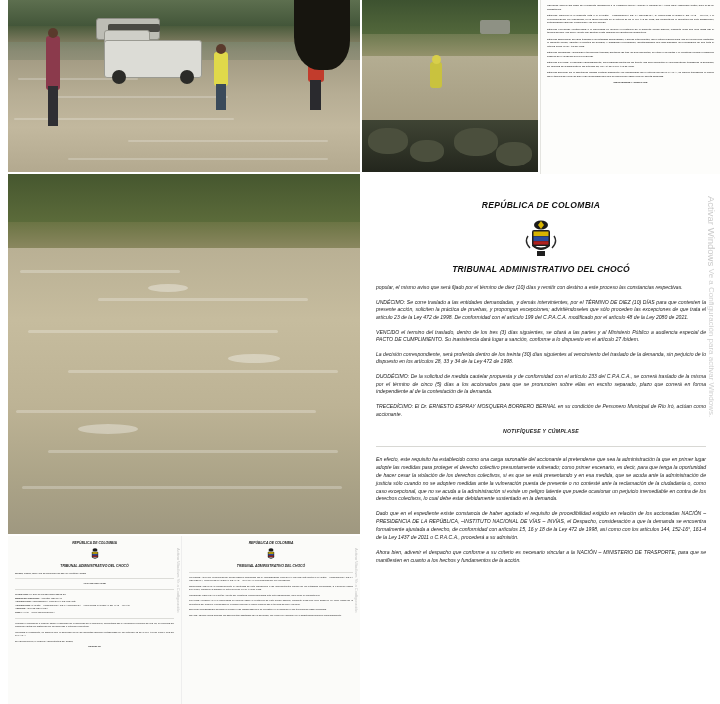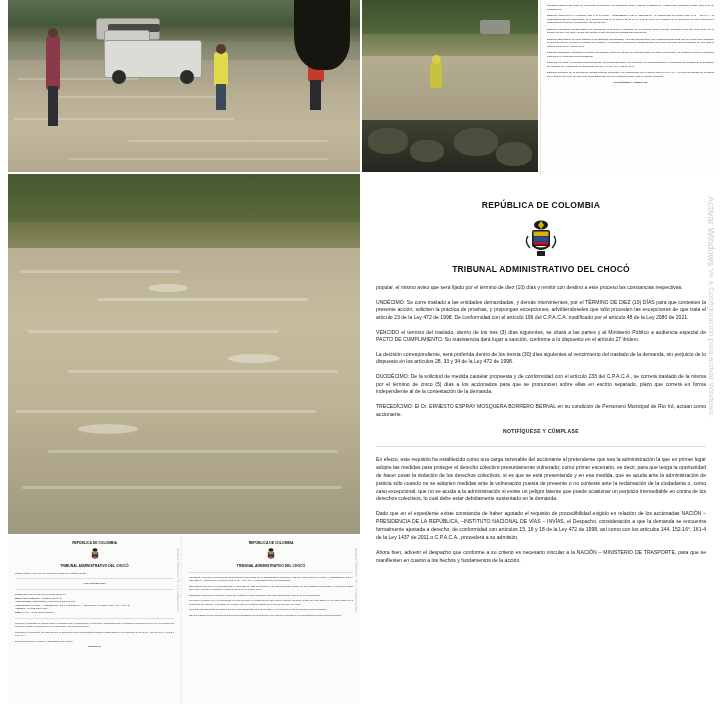--- a/index.html
+++ b/index.html
@@ -132,20 +132,21 @@
   }
   #photo-river .foam {
     position:absolute; background:rgba(255,255,255,.35); border-radius:50%;
   }
 
   
   .doc {
     background:#ffffff;
     color:#1a1a1a;
     box-sizing:border-box;
+    font-style:italic;
   }
 
   
   #doc-top-right {
     left: 540px; top: 0px; width: 180px; height: 174px;
     padding: 4px 6px;
     background:#fdfdfb;
     border-left:1px solid #e4e4e0;
   }
   #doc-top-right .para { margin-bottom:3px; }

